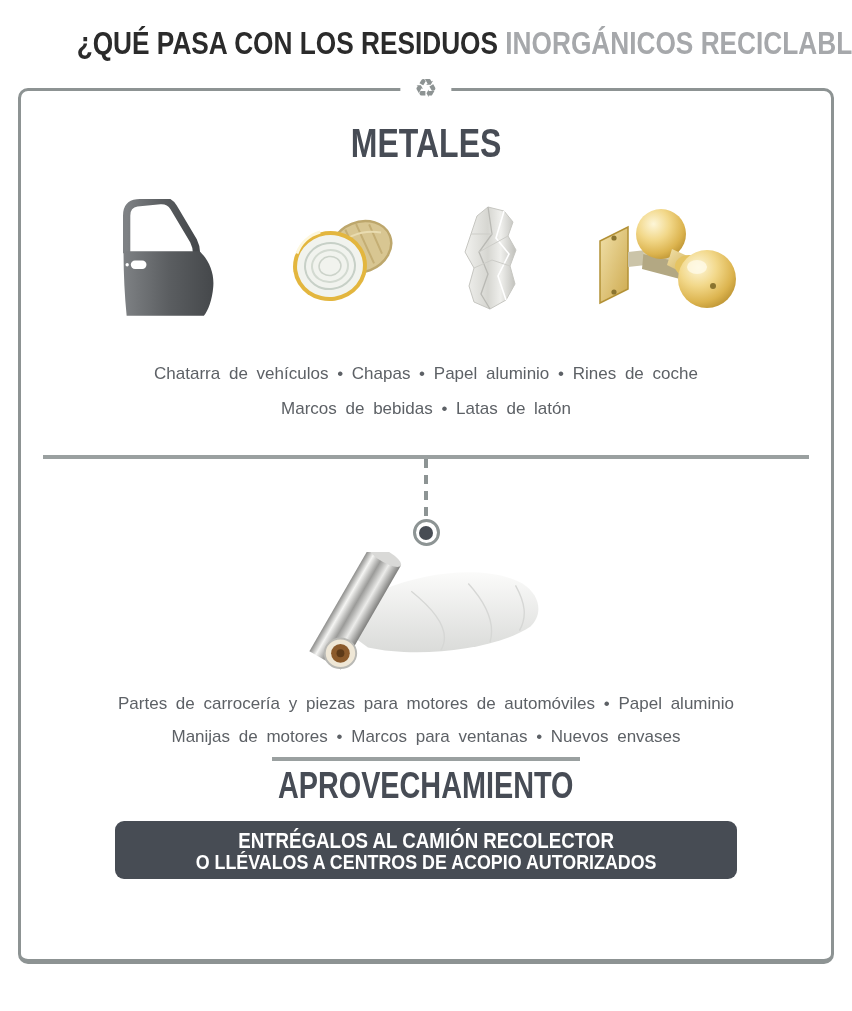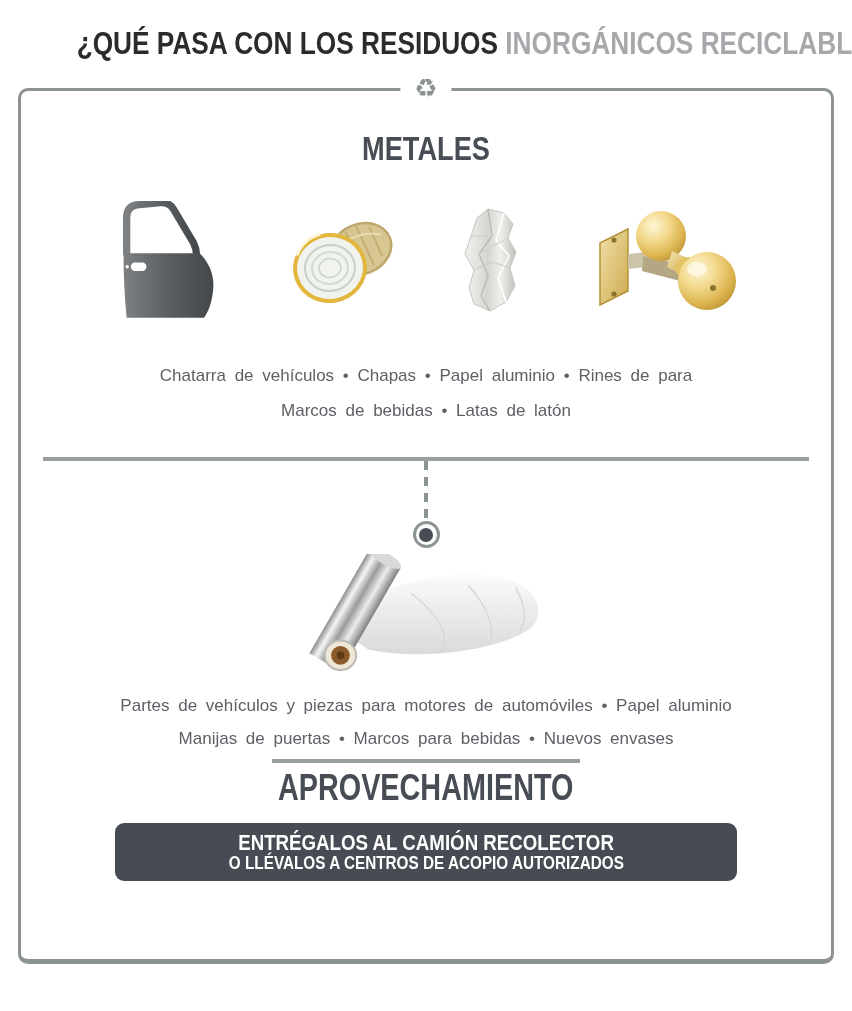--- a/index.html
+++ b/index.html
@@ -23,21 +23,21 @@
   .recycle-badge {
     position:absolute; top:-18px; left:50%; transform:translateX(-50%);
     background:#fff; padding:0 14px; font-size:26px; line-height:30px;
     color:#8d9393; font-family:"DejaVu Sans",sans-serif;
   }
 
   .sec-heading {
     text-align:center; font-weight:bold; color:#474c55; white-space:nowrap;
   }
   .sec-heading > span { display:inline-block; transform:scaleX(.8); }
-  .metales-heading { margin-top:38px; font-size:34px; }
+  .metales-heading { margin-top:30px; font-size:40px; }
   .aprov-heading   { margin-top:4px;  font-size:36px; }
 
   
   .img-row {
     margin-top:30px; height:126px; display:flex; justify-content:center;
     align-items:center; gap:58px;
   }
   .img-item { flex:0 0 auto; }
 
   .bullets {
@@ -67,21 +67,21 @@
 
   .heading-underline { margin:10px auto 4px; width:308px; height:4px; background:#9aa0a0; }
 
   
   .banner {
     margin:14px auto 0; width:622px; background:#474c54; border-radius:9px;
     padding:7px 0 9px; text-align:center; color:#ffffff;
   }
   .banner div { white-space:nowrap; }
   .banner .b1 { font-size:22px; font-weight:bold; line-height:25px; }
-  .banner .b2 { font-size:18px; font-weight:bold; line-height:17px; }
+  .banner .b2 { font-size:21px; font-weight:bold; line-height:17px; }
   .banner .b1 > span, .banner .b2 > span { display:inline-block; transform:scaleX(.85); }
 </style>
 </head>
 <body>
 
 <h1 class="page-title"><span>¿QUÉ PASA CON LOS RESIDUOS </span><span class="hl">INORGÁNICOS RECICLABLES</span></h1>
 
 <div class="card">
 
   <div class="recycle-badge">♻</div>
@@ -157,21 +157,21 @@
       <polygon points="56,40 96,50 95,56 55,47" fill="#d6cdae"></polygon>
       <circle cx="73" cy="27" r="25" fill="url(#brassG)"></circle>
       <polygon points="84,42 106,52 99,68 79,58" fill="url(#plateG)"></polygon>
       <ellipse cx="101" cy="59" rx="14" ry="11" fill="#e5c463"></ellipse>
       <circle cx="119" cy="72" r="29" fill="url(#brassG)"></circle>
       <ellipse cx="109" cy="60" rx="10" ry="7" fill="#fffbe9" opacity=".75"></ellipse>
       <circle cx="125" cy="79" r="3" fill="#8a7430"></circle>
     </svg>
   </div>
 
-  <div class="bullets line1">Chatarra de vehículos • Chapas • Papel aluminio • Rines de para</div>
+  <div class="bullets line1">Chatarra de vehículos • Chapas • Papel aluminio • Rines de coche</div>
   <div class="bullets line2">Marcos de bebidas • Latas de latón</div>
 
   <div class="divider"></div>
 
   <div class="connector">
     <div class="dash-line"></div>
     <div class="node">
         <div class="node-dot"></div>
       </div>
   </div>
@@ -197,22 +197,22 @@
       <g transform="rotate(30 62 58)">
         <rect x="44" y="-4" width="37" height="122" fill="url(#rollG)"></rect>
         <ellipse cx="62.5" cy="-4" rx="18.5" ry="6" fill="#d9d9d7"></ellipse>
       </g>
       <ellipse cx="48" cy="103" rx="16" ry="15" fill="#efe7d6" stroke="#b9b9b5" stroke-width="2"></ellipse>
       <circle cx="48" cy="103" r="9.5" fill="#8b5a2b"></circle>
       <circle cx="48" cy="103" r="4" fill="#5d3a18"></circle>
     </svg>
   </div>
 
-  <div class="bullets aprov-line1">Partes de vehículos y piezas para motores de automóviles • Papel aluminio</div>
-  <div class="bullets aprov-line2">Manijas de puertas • Marcos para bebidas • Nuevos envases</div>
+  <div class="bullets aprov-line1">Partes de carrocería y piezas para motores de automóviles • Papel aluminio</div>
+  <div class="bullets aprov-line2">Manijas de motores • Marcos para ventanas • Nuevos envases</div>
 
   <div class="heading-underline"></div>
 
   <div class="sec-heading aprov-heading"><span>APROVECHAMIENTO</span></div>
 
   <div class="banner">
     <div class="b1"><span>ENTRÉGALOS AL CAMIÓN RECOLECTOR</span></div>
     <div class="b2"><span>O LLÉVALOS A CENTROS DE ACOPIO AUTORIZADOS</span></div>
   </div>
 

